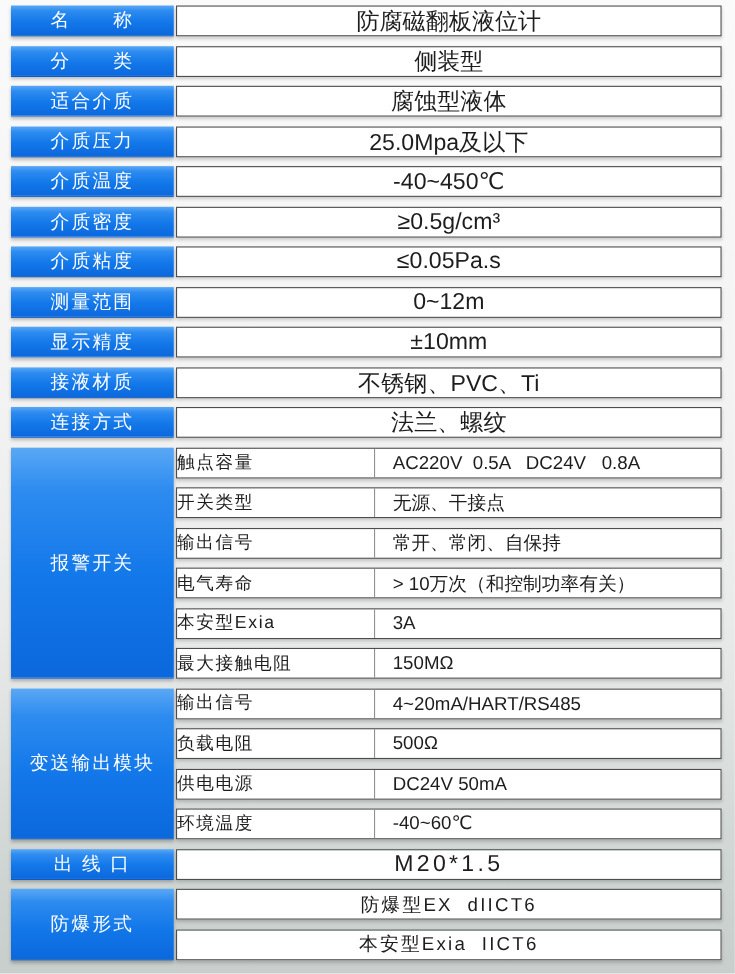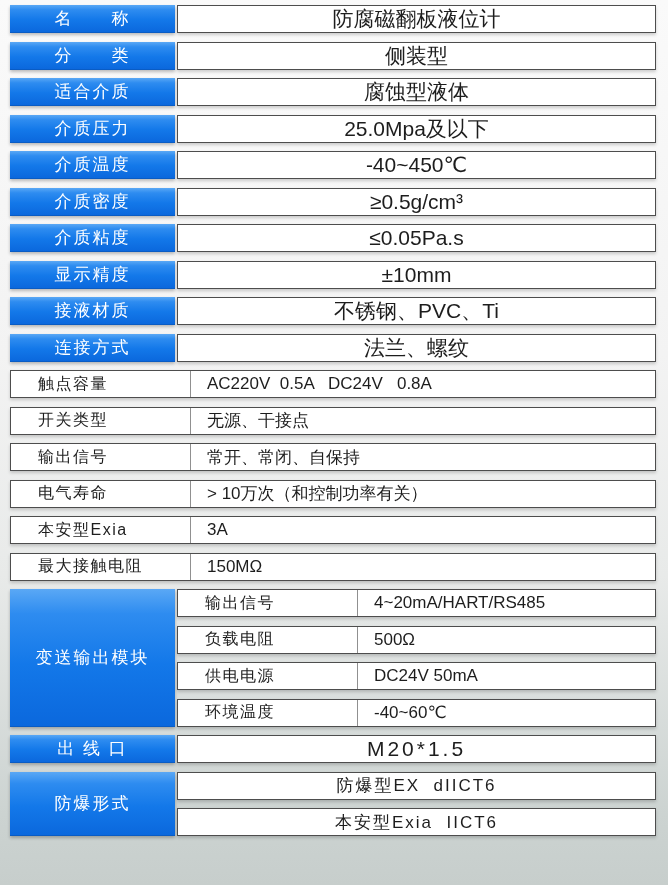--- a/index.html
+++ b/index.html
@@ -20,21 +20,21 @@
   }
   .row {
     display: flex;
     align-items: stretch;
     margin-bottom: 8.5px;
   }
   .row.simple { height: 28px; }
 
   .label-cell {
     flex: none;
-    width: 165px;
+    width: 148px;
     margin-right: 2px;
     background: linear-gradient(180deg, #5aa8f5 0%, #2e8cf0 18%, #1378e9 55%, #0b68dd 100%);
     border-bottom: 1px solid #0a5cc4;
     box-sizing: border-box;
     color: #ffffff;
     font-size: 17px;
     letter-spacing: 2px;
     display: flex;
     align-items: center;
     justify-content: center;
@@ -72,21 +72,20 @@
   }
   .sub-row:last-child { margin-bottom: 0; }
 
   .sub-label {
     flex: none;
     width: 180px;
     box-sizing: border-box;
     border-right: 1px solid #909090;
     display: flex;
     align-items: center;
-    padding-left: 27px;
     font-size: 16px;
     letter-spacing: 1.5px;
     white-space: pre;
   }
   .sub-value {
     flex: 1;
     display: flex;
     align-items: center;
     padding-left: 16px;
     font-size: 17px;
@@ -134,37 +133,42 @@
   <div class="row simple">
     <div class="label-cell">介质密度</div>
     <div class="value-box">≥0.5g/cm³</div>
   </div>
 
   <div class="row simple">
     <div class="label-cell">介质粘度</div>
     <div class="value-box">≤0.05Pa.s</div>
   </div>
 
+  <div class="row simple">
+    <div class="label-cell">测量范围</div>
+    <div class="value-box">0~12m</div>
+  </div>
 
   <div class="row simple">
     <div class="label-cell">显示精度</div>
     <div class="value-box">±10mm</div>
   </div>
 
   <div class="row simple">
     <div class="label-cell">接液材质</div>
     <div class="value-box">不锈钢、PVC、Ti</div>
   </div>
 
   <div class="row simple">
     <div class="label-cell">连接方式</div>
     <div class="value-box">法兰、螺纹</div>
   </div>
 
   <div class="row group">
+    <div class="label-cell">报警开关</div>
     <div class="sub-col">
       <div class="sub-row">
         <div class="sub-label">触点容量</div>
         <div class="sub-value">AC220V  0.5A   DC24V   0.8A</div>
       </div>
       <div class="sub-row">
         <div class="sub-label">开关类型</div>
         <div class="sub-value">无源、干接点</div>
       </div>
       <div class="sub-row">

